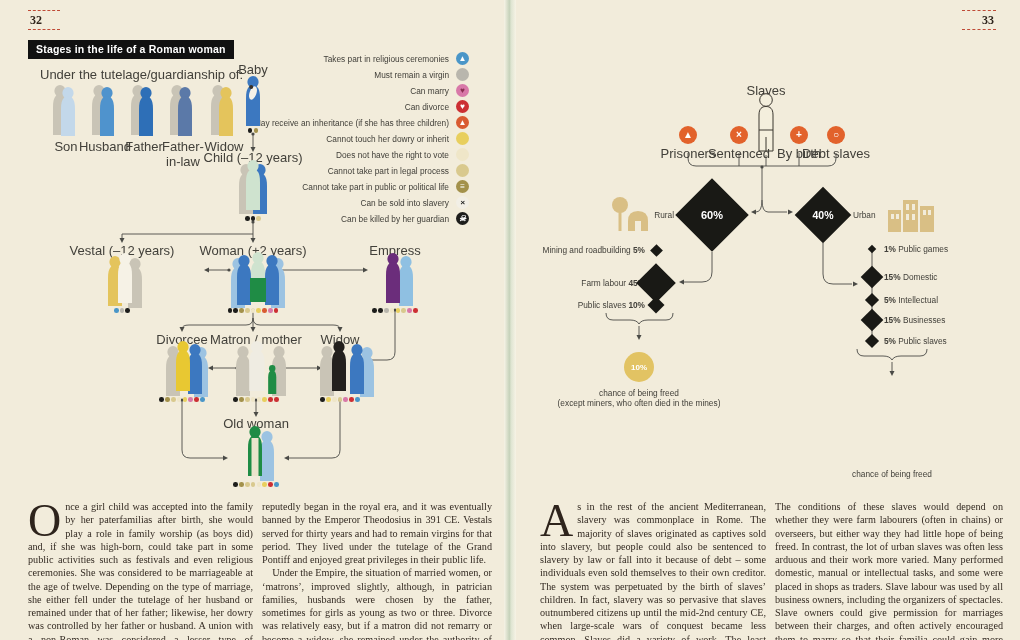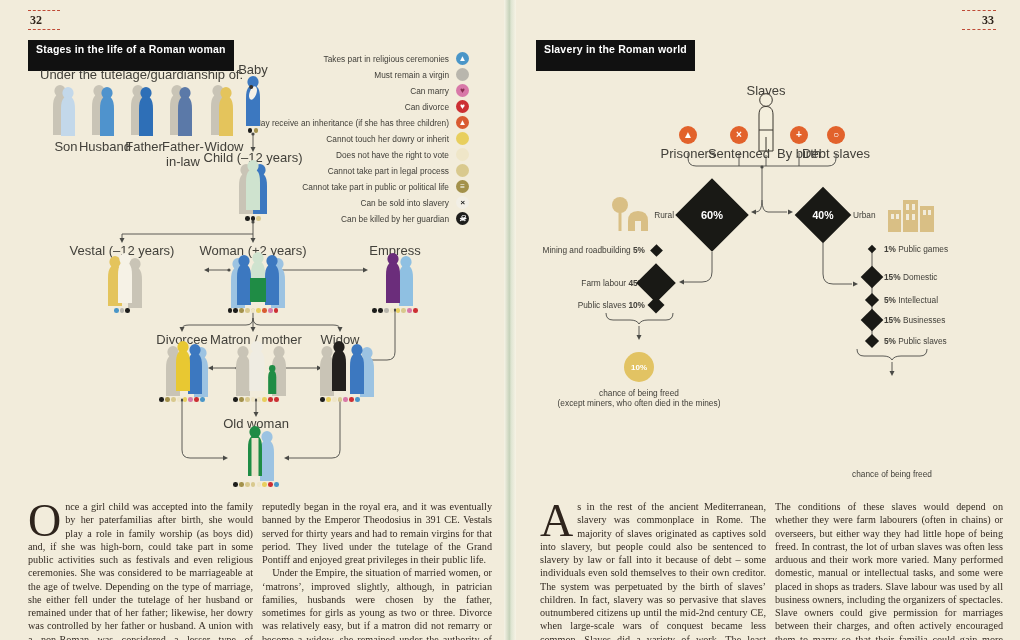--- a/index.html
+++ b/index.html
@@ -9,21 +9,21 @@
   .page-left{left:0;width:505px;}
   .page-right{left:516px;width:504px;}
   .gutter{position:absolute;top:0;left:504px;width:12px;height:640px;
           background:linear-gradient(90deg,#f7f3e6,#c6d2ba 45%,#dfe5d2 60%,#f7f3e6);}
   .pageno{position:absolute;top:10px;width:30px;font-family:"Liberation Serif",serif;
           font-weight:bold;font-size:12px;color:#2e241c;border-top:1px dashed #bf4a36;
           border-bottom:1px dashed #bf4a36;padding:2px 0 1px 2px;}
   .pageno-l{left:28px;}
   .pageno-r{left:446px;text-align:right;padding-right:2px;}
   .title-bar{position:absolute;top:40px;background:#111;color:#fff;font-weight:bold;
-             font-size:10.5px;padding:3px 8px 16px;letter-spacing:.2px;}
+             font-size:10.5px;padding:3px 8px 4px;letter-spacing:.2px;}
   .small-label{position:absolute;font-size:13px;color:#42403a;white-space:pre-line;}
   .center-label{transform:translateX(-50%);text-align:center;white-space:pre;}
   .fig{position:absolute;}
   .dots{position:absolute;width:84px;text-align:center;transform:translateX(-50%);line-height:5px;}
   .dot{display:inline-block;width:4.6px;height:4.6px;border-radius:50%;margin:0 .6px;vertical-align:middle;}
   
   .legend-row{position:absolute;left:189px;width:294px;height:14px;}
   .legend-label{position:absolute;right:34px;top:2px;width:258px;text-align:right;font-size:8.3px;}
   .legend-dot{position:absolute;right:14px;top:0;width:13px;height:13px;border-radius:50%;
               text-align:center;line-height:13px;font-size:8px;font-weight:bold;}
@@ -263,21 +263,20 @@
     <div class="article-col" style="left:28px;width:225px"><span class="dropcap">O</span><span>nce a girl child was accepted into the family by her paterfamilias after birth, she would play a role in family worship (as boys did) and, if she was high-born, could take part in some public activities such as festivals and even religious ceremonies. She was considered to be marriageable at the age of twelve. Depending on the type of marriage, she either fell under the tutelage of her husband or remained under that of her father; likewise, her dowry was controlled by her father or husband. A union with a non-Roman was considered a lesser type of marriage. Between the ages of six and ten, a girl could be chosen or ‘taken’ (capta) by the Grand Pontiff as a Vestal, to serve in the Temple of Vesta in the Forum, along with five other Vestals (six in later years). This practice</span></div>
     <div class="article-col" style="left:262px;width:230px">reputedly began in the royal era, and it was eventually banned by the Emperor Theodosius in 391 CE. Vestals served for thirty years and had to remain virgins for that period. They lived under the tutelage of the Grand Pontiff and enjoyed great privileges in their public life.
  Under the Empire, the situation of married women, or ‘matrons’, improved slightly, although, in patrician families, husbands were chosen by the father, sometimes for girls as young as two or three. Divorce was relatively easy, but if a matron did not remarry or become a widow, she remained under the authority of her husband, father or father-in-law, depending on the circumstances.
  These customs pertained to the upper classes – much less is known about the lives of women from other classes.</div>
   </div>
 
   <div class="gutter"></div>
 
   <div class="page page-right">
     <div class="pageno pageno-r">33</div>
-    <div class="title-bar" style="left:20px">Slavery in the Roman world</div>
 
     <div class="small-label center-label" style="left:250px;top:83px">Slaves</div>
     <svg class="fig" style="left:228px;top:93px" width="44" height="62">
       <g transform="translate(22,0)">
         <path d="M-7 58 V22 C-7 15.5 -4 13.5 0 13.5 C4 13.5 7 15.5 7 22 V58 Z" fill="#f4efdd" stroke="#3a362f" stroke-width="1"></path>
         <path d="M-7 37 H7 M0 44 V58" stroke="#3a362f" stroke-width="1" fill="none"></path>
         <circle cx="0" cy="7" r="6.3" fill="#f4efdd" stroke="#3a362f" stroke-width="1"></circle>
         <path d="M-6 4.5 A6.3 6.3 0 0 1 6 4.5 L4.5 1.5 A5.6 5.6 0 0 0 -4.5 1.5 Z" fill="#23201d"></path>
       </g>
     </svg>

